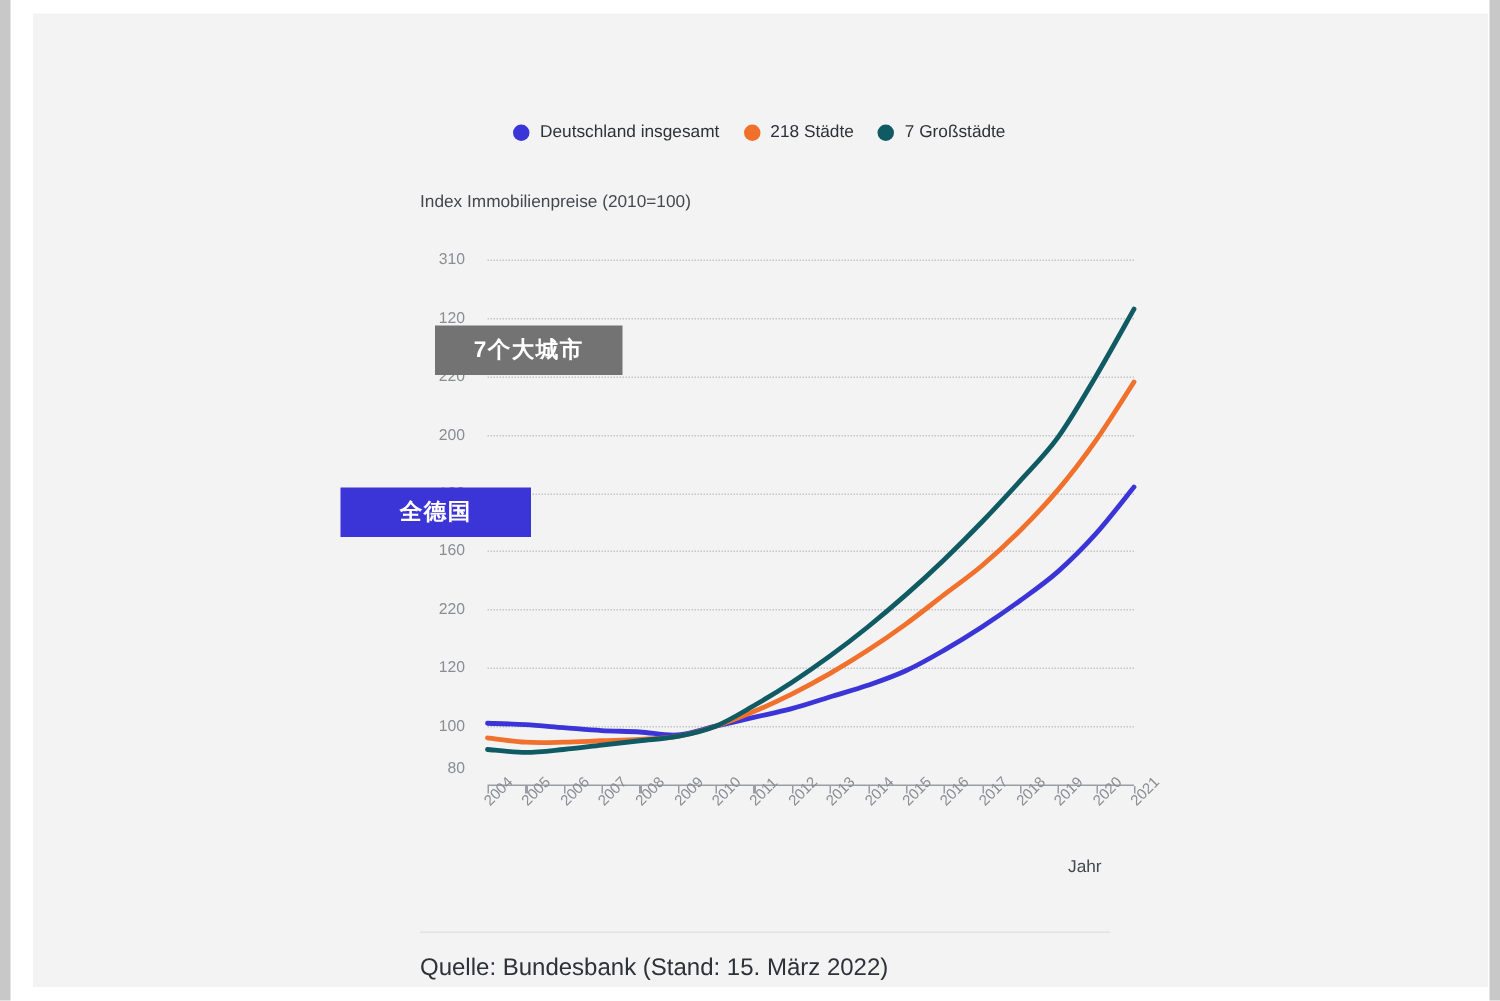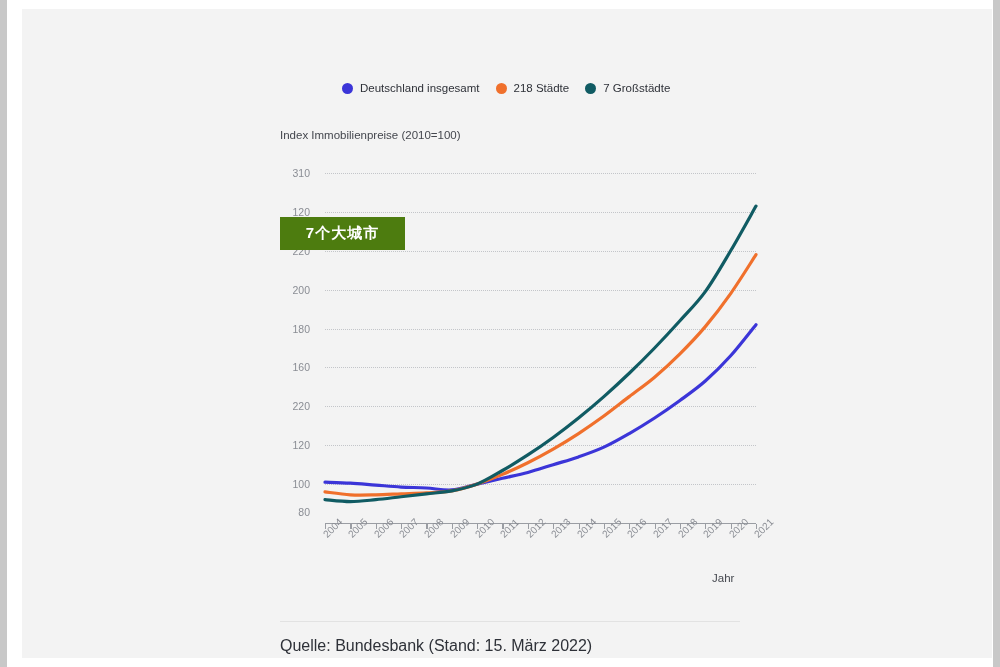--- a/index.html
+++ b/index.html
@@ -101,22 +101,22 @@
 
   
   .callout {
     position: absolute;
     display: flex; align-items: center; justify-content: center;
     color: #ffffff; font-weight: bold;
     letter-spacing: 1px;
     white-space: nowrap;
   }
   #callout-7 {
-    left: 258px; top: 208px; width: 125px; height: 33px;
-    background: #4d7c0f; font-size: 15px;
+    left: 268px; top: 208px; width: 125px; height: 33px;
+    background: #737373; font-size: 15px;
   }
   #callout-127 {
     left: 230px; top: 263px; width: 133px; height: 35px;
     background: #f0702c; font-size: 15px;
   }
   #callout-de {
     left: 205px; top: 316px; width: 127px; height: 33px;
     background: #3b35d8; font-size: 15px;
   }
 </style>
@@ -215,19 +215,22 @@
       <svg class="chart-svg" id="connector-svg" viewBox="0 0 480 400">
           <path d="M 125 76 H 142 V 76 H 142" fill="none" stroke="150" stroke-width="1.6"></path>
           <path d="M 105 132 H 124 V 132 H 124" fill="none" stroke="135" stroke-width="1.6"></path>
           <path d="M 74 185 H 92 V 185 H 92" fill="none" stroke="104" stroke-width="1.6"></path>
         </svg>
     </div>
 
     <div class="callout" id="callout-7">
       <span>7个大城市</span>
     </div>
+    <div class="callout" id="callout-de">
+      <span>全德国</span>
+    </div>
 
     <div id="x-axis-title">Jahr</div>
     <div id="source-rule"></div>
     <div id="source-note">Quelle: Bundesbank (Stand: 15. März 2022)</div>
 
   </div>
 </div>
 
 </body></html>

